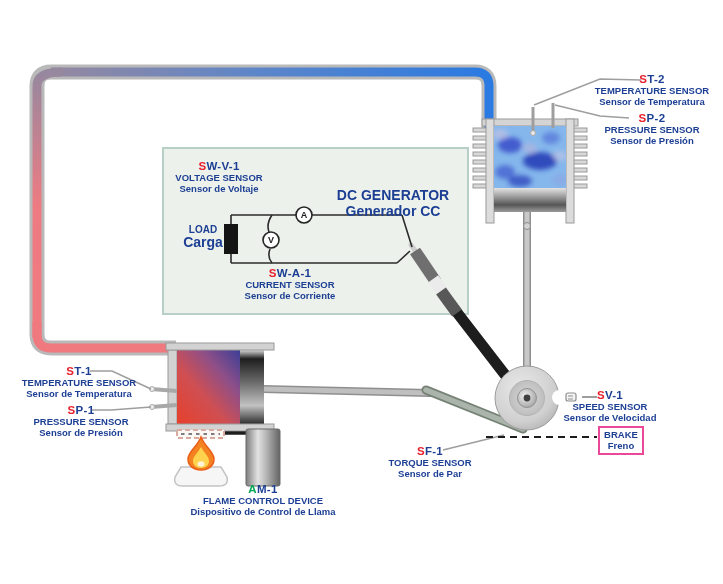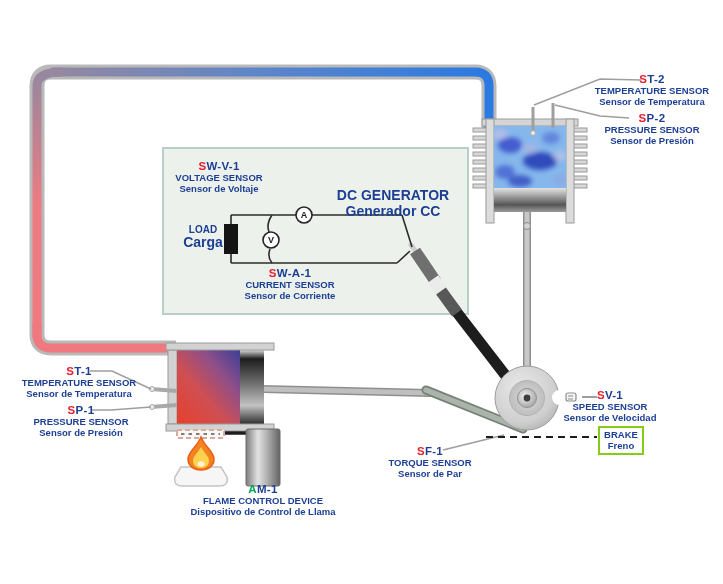--- a/index.html
+++ b/index.html
@@ -13,21 +13,21 @@
   .red{color:#e8212e;}
   .green{color:#00a651;}
   .boxtitle{position:absolute;left:277px;top:152px;width:200px;font-weight:bold;text-align:left;}
   .boxtitle .t1{font-size:12.5px;letter-spacing:.2px;}
   .boxtitle .t2{font-size:11.5px;margin-top:1px;}
   .c-dark{color:#8a2430;}
   .c-mid{color:#d8414b;}
   .c-light{color:#c6c3c9;}
   .t1 span+span,.t2 span+span{margin-left:4px;}
   .meterletter{position:absolute;width:16px;text-align:center;font-size:9px;font-weight:bold;color:#222;}
-  .brakebox{position:absolute;left:598px;top:426px;width:40px;border:2px solid #84cc16;background:#fff;
+  .brakebox{position:absolute;left:598px;top:426px;width:40px;border:2px solid #ec4899;background:#fff;
             text-align:center;font-weight:bold;color:#1c3f94;font-size:9.5px;line-height:1.2;padding:1px 1px;}
 </style>
 </head>
 <body>
 
 <div class="stage">
 
 <svg width="723" height="584" viewBox="0 0 723 584">
   <defs>
     <linearGradient id="tubeG1" gradientUnits="userSpaceOnUse" x1="489" y1="72" x2="51" y2="72">

